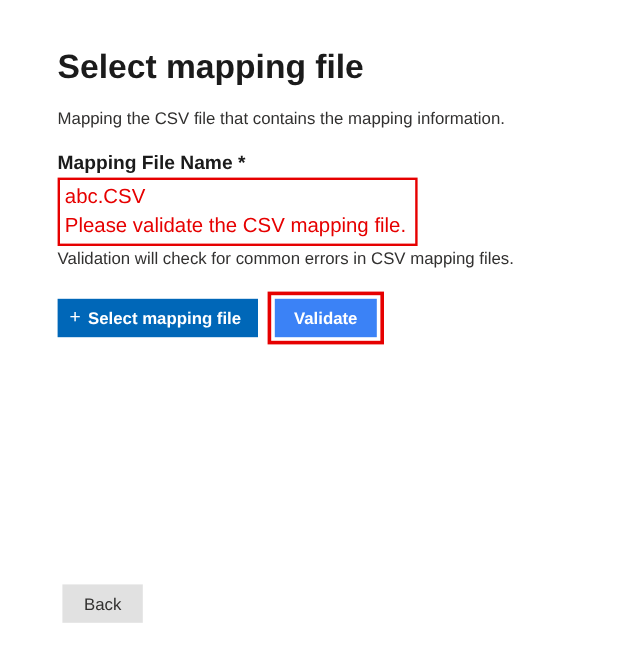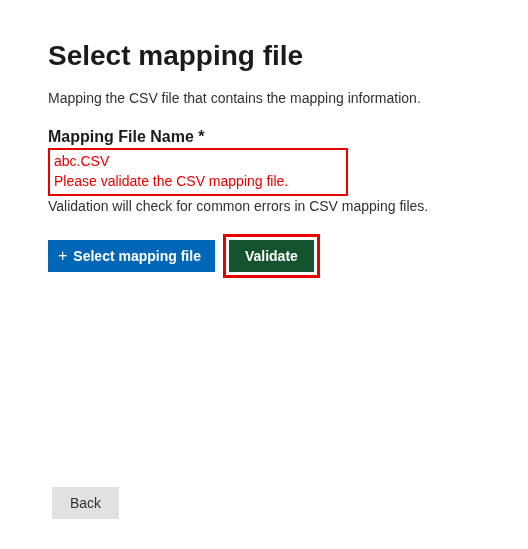--- a/index.html
+++ b/index.html
@@ -35,21 +35,21 @@
       color: #1b1b1b;
       margin-bottom: 2px;
     }
     .error-box {
       border: 2px solid #e60000;
       padding: 2px 4px 3px 4px;
       width: 300px;
       margin-bottom: 2px;
     }
     .error-text {
-      font-size: 14px;
+      font-size: 17px;
       color: #e60000;
       line-height: 1.4;
     }
     .hint-text {
       font-size: 14px;
       color: #323130;
       margin-bottom: 20px;
     }
     .button-row {
       display: flex;
@@ -62,21 +62,21 @@
       justify-content: center;
       font-size: 14px;
       font-weight: 600;
       height: 32px;
       padding: 0 16px;
       border: none;
       cursor: pointer;
       font-family: inherit;
     }
     .btn-primary {
-      background: #14532d;
+      background: #3b82f6;
       color: #ffffff;
     }
     .btn-select {
       background: #0067b8;
       color: #ffffff;
       padding: 0 14px 0 10px;
     }
     .plus-icon {
       font-size: 16px;
       font-weight: 400;

